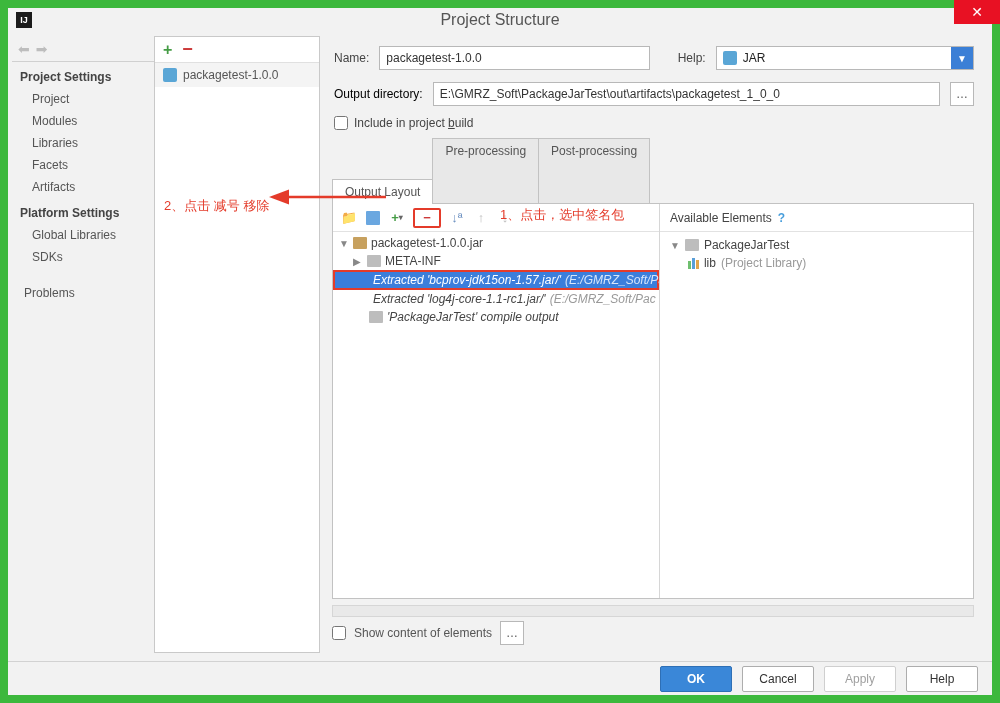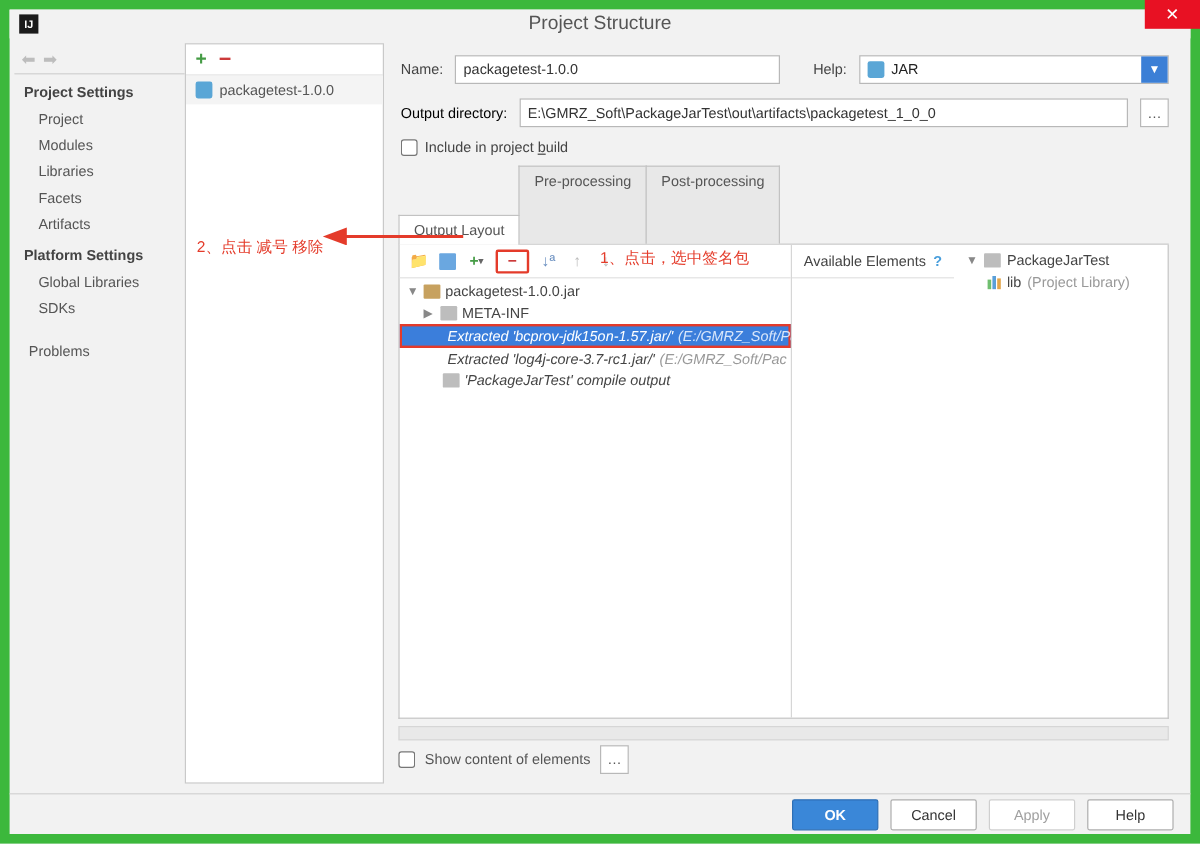--- a/index.html
+++ b/index.html
@@ -51,21 +51,21 @@
     .check-row input[type="checkbox"] { width: 14px; height: 14px; }
     .check-row label { color: #444; }
     .check-row .ul { text-decoration: underline; }
     
     .tabs { display: flex; border-bottom: 1px solid #c2c2c2; margin: 0 10px 0 12px; }
     .tab { padding: 5px 12px; border: 1px solid #c2c2c2; border-bottom: none; margin-right: -1px; background: #e8e8e8; color: #555; }
     .tab.active { background: #fff; position: relative; top: 1px; margin-top: 40px; }
     
     .layout-area { flex: 1; display: flex; margin: 0 10px 6px 12px; border: 1px solid #c2c2c2; border-top: none; background: #fff; min-height: 0; }
     .layout-left { flex: 1.02; display: flex; flex-direction: column; border-right: 1px solid #d6d6d6; min-width: 0; }
-    .layout-right { flex: 0.98; display: flex; flex-direction: row; min-width: 0; }
+    .layout-right { flex: 0.98; display: flex; flex-direction: column; min-width: 0; }
     
     .layout-toolbar { height: 28px; display: flex; align-items: center; gap: 8px; padding: 0 8px; border-bottom: 1px solid #e2e2e2; position: relative; }
     .layout-toolbar .tbicon { width: 16px; height: 16px; display: inline-flex; align-items: center; justify-content: center; font-size: 13px; }
     .ico-newfolder { color: #b58333; }
     .ico-blue { width: 14px; height: 14px; background: #6aa7e0; border-radius: 1px; }
     .ico-plus { color: #459c45; font-size: 15px; font-weight: bold; }
     .remove-highlight { border: 2px solid #e43b2a; border-radius: 2px; padding: 0 4px; }
     .ico-minus { color: #cc3a3a; font-size: 16px; font-weight: bold; }
     .ico-sort { color: #6a8fc0; font-size: 13px; }
     .ico-arrow-dim { color: #bcbcbc; font-size: 14px; }
@@ -208,21 +208,21 @@
               <span class="fico folder"></span>
               <span>META-INF</span>
             </div>
             <div class="tree-row sel lvl2">
               <span class="fico ext"></span>
               <span>Extracted 'bcprov-jdk15on-1.57.jar/'</span>
               <span class="dim">(E:/GMRZ_Soft/PackageJarTest/lib)</span>
             </div>
             <div class="tree-row lvl2">
               <span class="fico ext"></span>
-              <span>Extracted 'log4j-core-3.7-rc1.jar/'</span>
+              <span>Extracted 'log4j-core-1.1-rc1.jar/'</span>
               <span class="dim">(E:/GMRZ_Soft/Pac</span>
             </div>
             <div class="tree-row lvl2">
               <span class="fico folder"></span>
               <span>'PackageJarTest' compile output</span>
             </div>
           </div>
         </div>
 
         <div class="layout-right">

